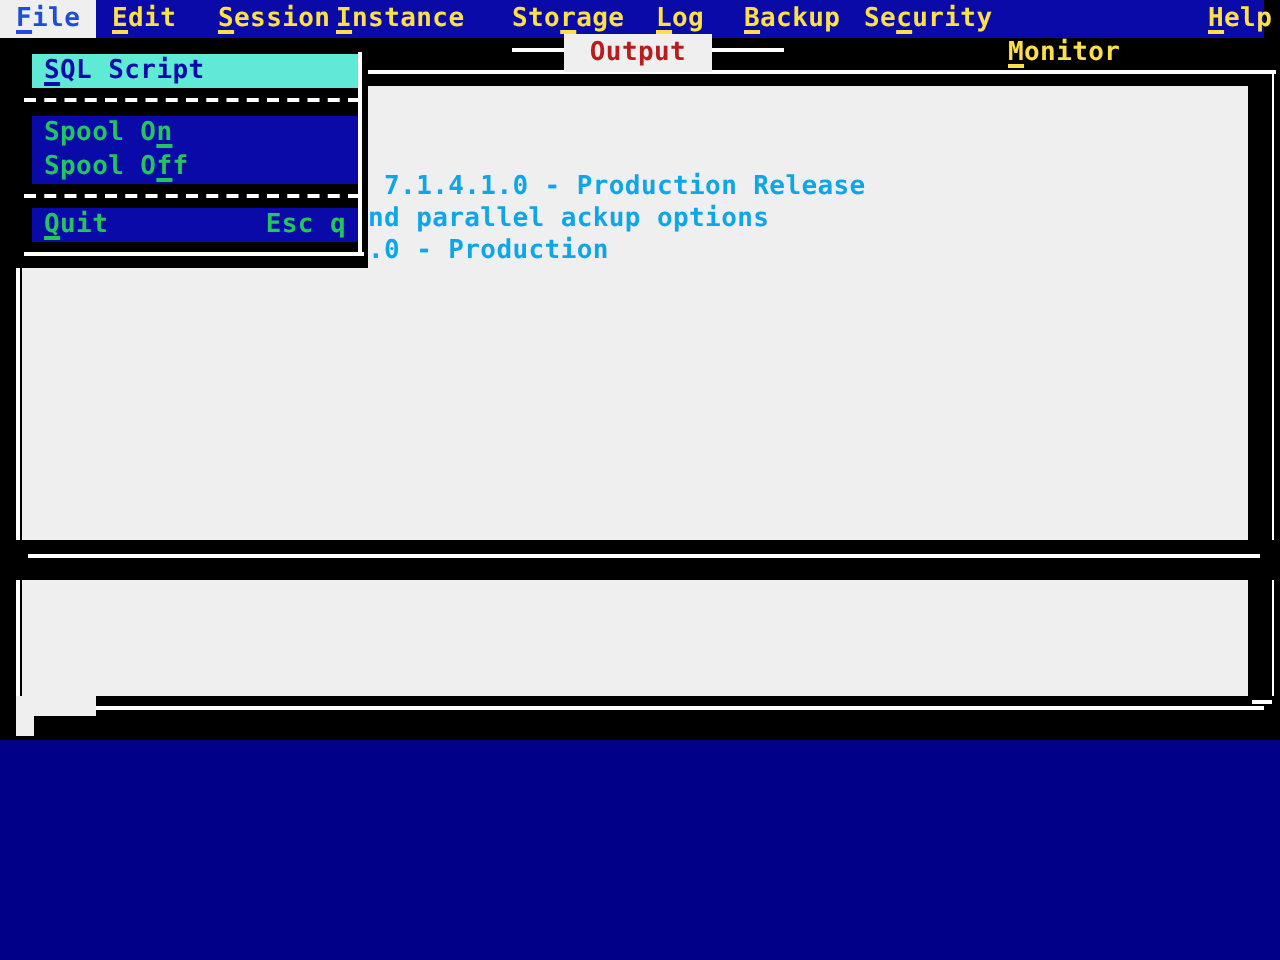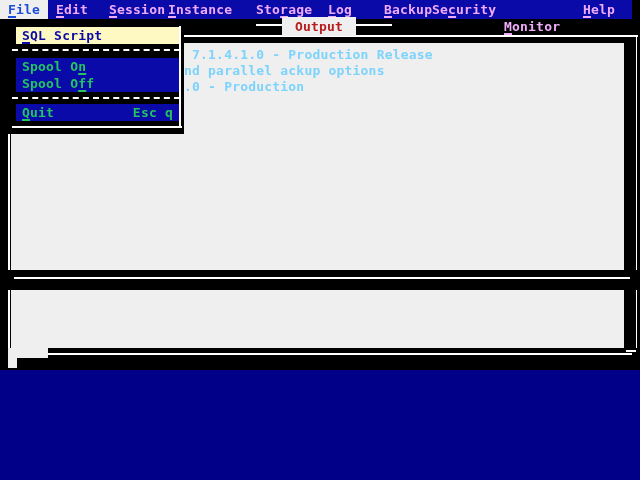--- a/index.html
+++ b/index.html
@@ -7,54 +7,54 @@
     width:640px;height:480px;position:relative;overflow:hidden;
     background:#000;
     font-family:"DejaVu Sans Mono",monospace;
     font-weight:bold;font-size:13px;letter-spacing:.2px;
     -webkit-font-smoothing:none;
   }
   .abs{position:absolute;}
   
   #menu-bar{left:0;top:0;width:640px;height:19px;background:#0a0aa8;}
   #menu-bar .cap{position:absolute;right:0;top:0;width:8px;height:19px;background:#000;}
-  .mb-item{position:absolute;top:0;height:19px;line-height:19px;color:#f0abfc;white-space:pre;cursor:default;}
+  .mb-item{position:absolute;top:0;height:19px;line-height:19px;color:#fde047;white-space:pre;cursor:default;}
   .mb-item.selected{background:#efefef;color:#1d4ed8;padding:0 8px;}
   .ac{text-decoration:underline;text-decoration-thickness:2px;text-underline-offset:2px;}
   
   .wline{background:#fff;}
   .panel{background:#efefef;}
   
   #output-tab{left:282px;top:17px;width:74px;height:19px;background:#efefef;
     color:#b91c1c;text-align:center;line-height:19px;z-index:5;}
   
-  .out-line{position:absolute;left:184px;height:16px;line-height:16px;color:#7dd3fc;white-space:pre;z-index:4;}
+  .out-line{position:absolute;left:184px;height:16px;line-height:16px;color:#0ea5e9;white-space:pre;z-index:4;margin-top:39px;}
   
   #file-menu{left:8px;top:19px;width:176px;height:115px;background:#000;z-index:6;}
   .fm-item{position:absolute;left:8px;width:163px;height:17px;line-height:17px;
     background:#0a0aa8;color:#22c55e;padding-left:6px;box-sizing:border-box;white-space:pre;cursor:default;}
-  .fm-item.selected{background:#fef9c3;color:#0a0aa8;}
+  .fm-item.selected{background:#5eead4;color:#0a0aa8;}
   .fm-sep{position:absolute;left:4px;width:168px;height:0;border-top:2px dashed #fff;}
   .fm-shortcut{position:absolute;right:6px;top:0;}
 </style>
 </head>
 <body>
 
 <div id="menu-bar" class="abs">
   <div class="cap"></div>
 <div class="mb-item selected" style="left: 0px;"><span class="ac">F</span>ile</div>
     <div class="mb-item" style="left: 56px;"><span class="ac">E</span>dit</div>
     <div class="mb-item" style="left: 109px;"><span class="ac">S</span>ession</div>
     <div class="mb-item" style="left: 168px;"><span class="ac">I</span>nstance</div>
     <div class="mb-item" style="left: 256px; text-align: right;">Sto<span class="ac">r</span>age</div>
     <div class="mb-item" style="left: 328px;"><span class="ac">L</span>og</div>
-    <div class="mb-item" style="left: 384px;"><span class="ac">B</span>ackup</div>
+    <div class="mb-item" style="left: 372px;"><span class="ac">B</span>ackup</div>
     <div class="mb-item" style="left: 432px;">Se<span class="ac">c</span>urity</div>
     <div class="mb-item" style="left: 504px; margin-top: 17px;"><span class="ac">M</span>onitor</div>
-    <div class="mb-item" style="left: 583px;"><span class="ac">H</span>elp</div>
+    <div class="mb-item" style="left: 604px;"><span class="ac">H</span>elp</div>
   </div>
 
 <div class="abs wline" style="left:8px;top:35px;width:630px;height:2px;"></div>
 <div class="abs wline" style="left:8px;top:24px;width:2px;height:332px;"></div>
 <div class="abs wline" style="left:636px;top:37px;width:1px;height:319px;"></div>
 
 <div class="abs wline" style="left:256px;top:24px;width:26px;height:2px;"></div>
 <div class="abs wline" style="left:356px;top:24px;width:36px;height:2px;"></div>
 
 <div class="abs panel" style="left:11px;top:43px;width:613px;height:227px;"></div>

